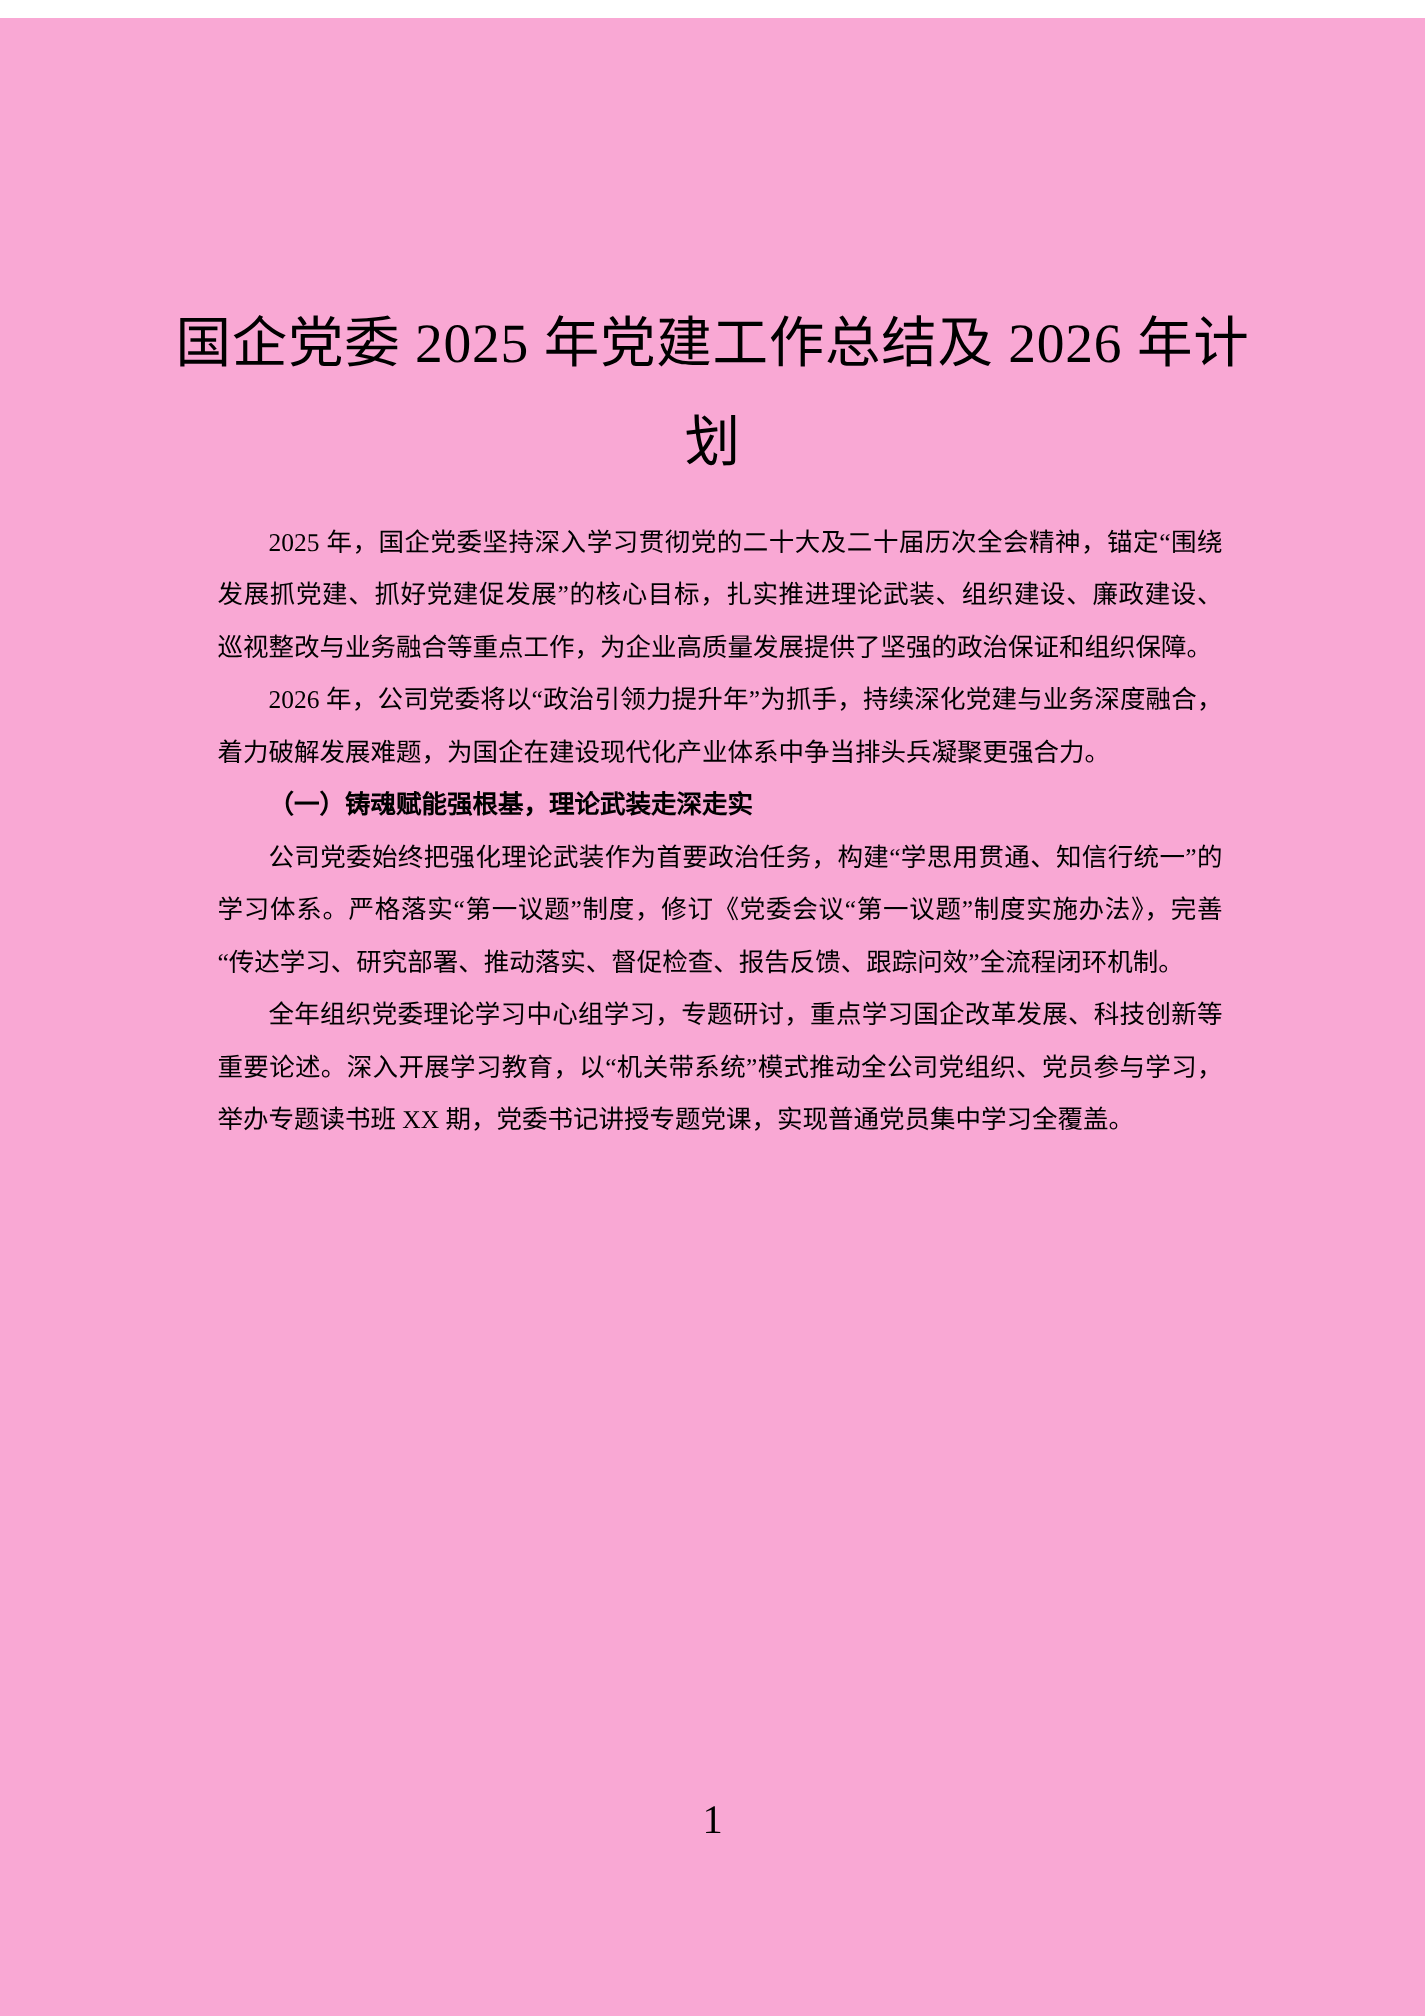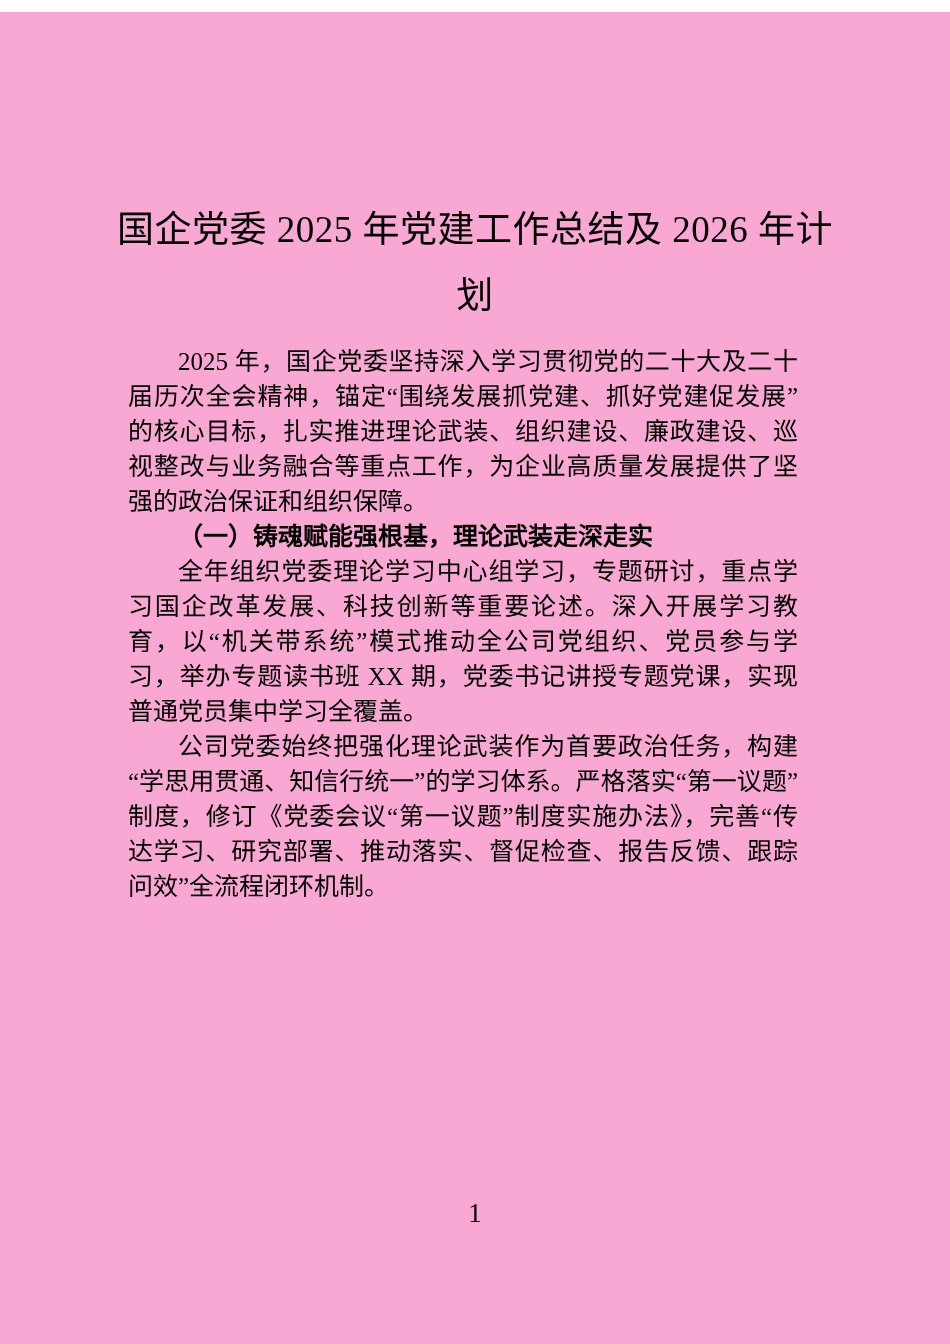--- a/index.html
+++ b/index.html
@@ -27,23 +27,23 @@
     line-height: 66px;
     font-weight: 400;
     letter-spacing: 0.5px;
   }
   .title-line {
     display: block;
   }
   .doc-body {
     position: absolute;
     top: 332px;
-    left: 128px;
+    left: 145px;
     width: 670px;
-    font-size: 25px;
+    font-size: 17px;
     line-height: 35px;
     text-align: justify;
   }
   .para,
   .heading-1,
   .heading-2 {
     margin: 0;
     padding: 0;
     text-indent: 2em;
   }
@@ -68,22 +68,23 @@
 
 <div class="page">
 
   <h1 class="doc-title">
     <span class="title-line">国企党委 2025 年党建工作总结及 2026 年计</span>
     <span class="title-line">划</span>
   </h1>
 
   <div class="doc-body">
     <p class="para">2025 年，国企党委坚持深入学习贯彻党的二十大及二十届历次全会精神，锚定“围绕发展抓党建、抓好党建促发展”的核心目标，扎实推进理论武装、组织建设、廉政建设、巡视整改与业务融合等重点工作，为企业高质量发展提供了坚强的政治保证和组织保障。</p>
+    <p class="para">2026 年，公司党委将以“政治引领力提升年”为抓手，持续深化党建与业务深度融合，着力破解发展难题，为国企在建设现代化产业体系中争当排头兵凝聚更强合力。</p>
     <p class="heading-2">（一）铸魂赋能强根基，理论武装走深走实</p>
+    <p class="para">公司党委始终把强化理论武装作为首要政治任务，构建“学思用贯通、知信行统一”的学习体系。严格落实“第一议题”制度，修订《党委会议“第一议题”制度实施办法》，完善“传达学习、研究部署、推动落实、督促检查、报告反馈、跟踪问效”全流程闭环机制。</p>
     <p class="para">全年组织党委理论学习中心组学习，专题研讨，重点学习国企改革发展、科技创新等重要论述。深入开展学习教育，以“机关带系统”模式推动全公司党组织、党员参与学习，举办专题读书班 XX 期，党委书记讲授专题党课，实现普通党员集中学习全覆盖。</p>
-    <p class="para">公司党委始终把强化理论武装作为首要政治任务，构建“学思用贯通、知信行统一”的学习体系。严格落实“第一议题”制度，修订《党委会议“第一议题”制度实施办法》，完善“传达学习、研究部署、推动落实、督促检查、报告反馈、跟踪问效”全流程闭环机制。</p>
   </div>
 
   <div class="page-footer">
     <span>1</span>
   </div>
 
 </div>
 
 </body></html>

